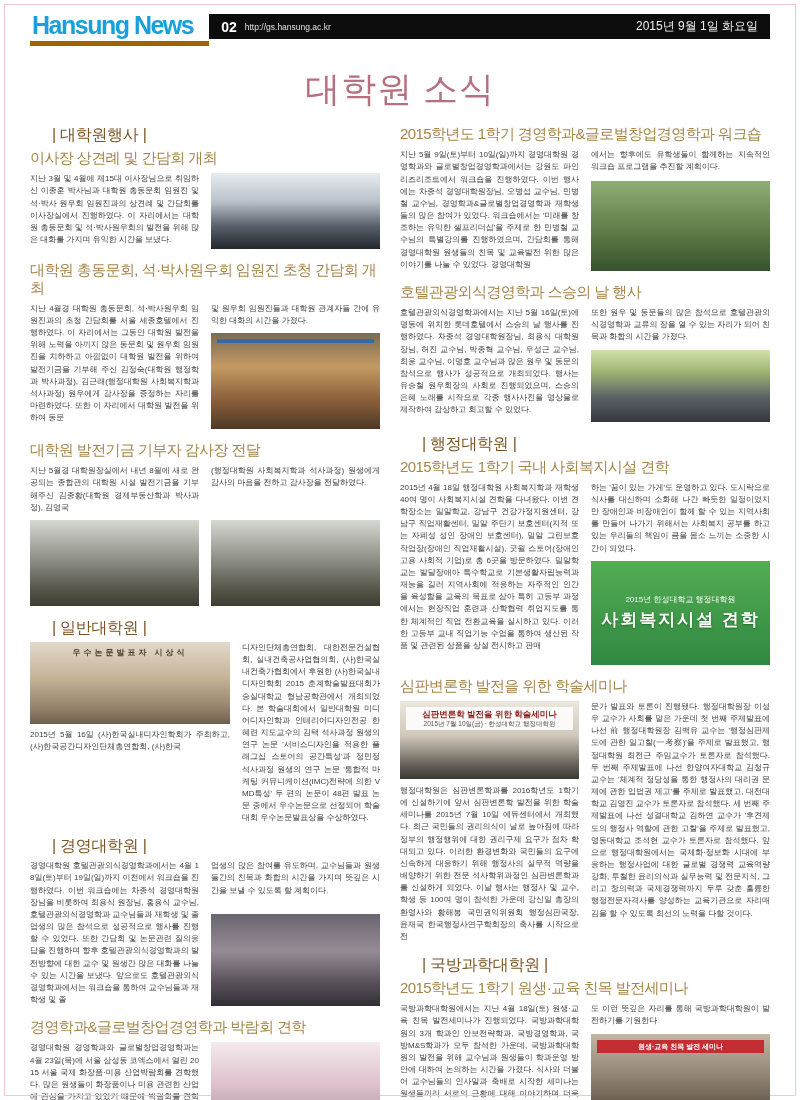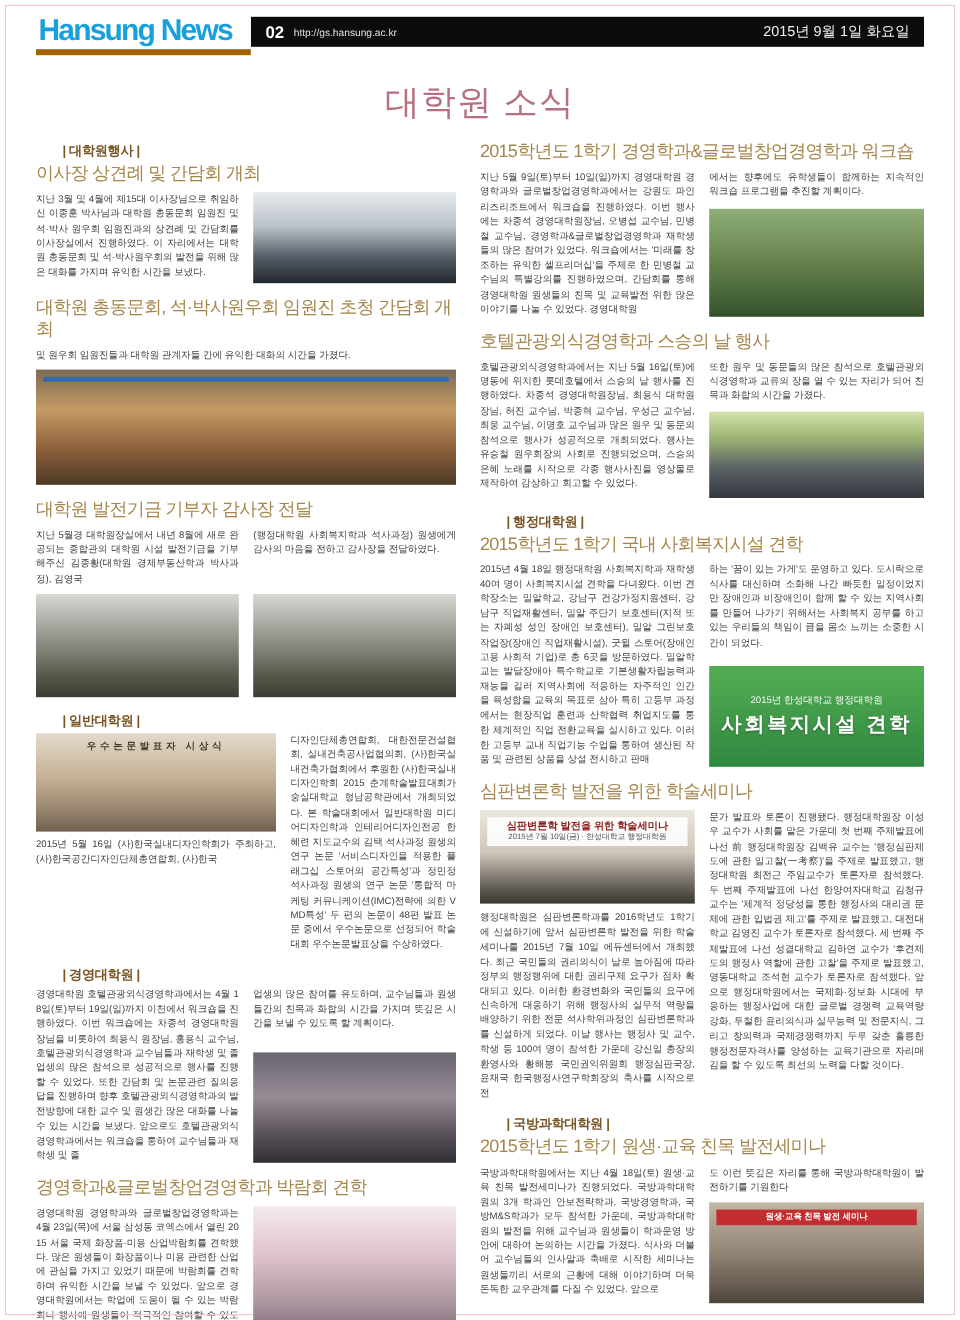--- a/index.html
+++ b/index.html
@@ -25,32 +25,32 @@
   .black-bar {
     flex:1; background:#0c0c0c; color:#fff; display:flex; align-items:center;
     gap:8px; padding:0 12px; margin:4px 0 7px 0;
   }
   .page-no { font-weight:bold; font-size:14px; }
   .url { font-size:8.5px; color:#e3e3e3; }
   .date { margin-left:auto; font-size:12px; color:#f0f0f0; }
 
   
   .page-title {
-    text-align:center; color:#b5717f; font-size:29px; font-weight:400;
+    text-align:center; color:#b5717f; font-size:35px; font-weight:400;
     letter-spacing:1px; margin:20px 0 6px 0;
     font-family:"Liberation Serif","DejaVu Serif",serif;
   }
 
   
   .columns { display:flex; gap:20px; margin-top:12px; }
   .col-left  { width:350px; flex:none; }
   .col-right { width:370px; flex:none; }
 
   .article { margin-bottom:12px; }
-  .kicker { color:#7a5524; font-weight:bold; font-size:11px; margin-bottom:3px; letter-spacing:-0.3px;padding-left:22px; }
+  .kicker { color:#7a5524; font-weight:normal; font-size:16px; margin-bottom:3px; letter-spacing:-0.3px;padding-left:22px; }
   .art-title {
     color:#a5854a; font-weight:normal; font-size:15px; letter-spacing:-0.6px;
     line-height:1.15; margin-bottom:7px;
   }
   .row { display:flex; gap:12px; }
   .tcol {
     flex:1; font-size:8px; line-height:1.52; text-align:justify;
     word-break:break-all; color:#3d3d3d;
   }
   .stack { display:flex; flex-direction:column; gap:6px; flex:1; }
@@ -118,20 +118,21 @@
           <div class="tcol">지난 3월 및 4월에 제15대 이사장님으로 취임하신 이종훈 박사님과 대학원 총동문회 임원진 및 석·박사 원우회 임원진과의 상견례 및 간담회를 이사장실에서 진행하였다. 이 자리에서는 대학원 총동문회 및 석·박사원우회의 발전을 위해 많은 대화를 가지며 유익한 시간을 보냈다.</div>
           <div class="tcol">
             <div class="ph ph-suits" style="height:76px"></div>
           </div>
         </div>
       </div>
 
       <div class="article">
         <div class="art-title">대학원 총동문회, 석·박사원우회 임원진 초청 간담회 개최</div>
         <div class="row">
+          <div class="tcol">지난 4월경 대학원 총동문회, 석·박사원우회 임원진과의 초청 간담회를 서울 세종호텔에서 진행하였다. 이 자리에서는 그동안 대학원 발전을 위해 노력을 아끼지 않은 동문회 및 원우회 임원진을 치하하고 아낌없이 대학원 발전을 위하여 발전기금을 기부해 주신 김정숙(대학원 행정학과 박사과정), 김근래(행정대학원 사회복지학과 석사과정) 원우에게 감사장을 증정하는 자리를 마련하였다. 또한 이 자리에서 대학원 발전을 위하여 동문</div>
           <div class="stack">
             <div class="tcol">및 원우회 임원진들과 대학원 관계자들 간에 유익한 대화의 시간을 가졌다.</div>
             <div class="ph ph-hotel" style="height:96px">
               <div class="banner banner-blue"></div>
             </div>
           </div>
         </div>
       </div>
 
       <div class="article">
@@ -206,21 +207,21 @@
         </div>
       </div>
 
       <div class="article">
         <div class="kicker">| 행정대학원 |</div>
         <div class="art-title">2015학년도 1학기 국내 사회복지시설 견학</div>
         <div class="row">
           <div class="tcol">2015년 4월 18일 행정대학원 사회복지학과 재학생 40여 명이 사회복지시설 견학을 다녀왔다. 이번 견학장소는 밀알학교, 강남구 건강가정지원센터, 강남구 직업재활센터, 밀알 주단기 보호센터(지적 또는 자폐성 성인 장애인 보호센터), 밀알 그린보호 작업장(장애인 직업재활시설), 굿윌 스토어(장애인 고용 사회적 기업)로 총 6곳을 방문하였다. 밀알학교는 발달장애아 특수학교로 기본생활자립능력과 재능을 길러 지역사회에 적응하는 자주적인 인간을 육성함을 교육의 목표로 삼아 특히 고등부 과정에서는 현장직업 훈련과 산학협력 취업지도를 통한 체계적인 직업 전환교육을 실시하고 있다. 이러한 고등부 교내 직업기능 수업을 통하여 생산된 작품 및 관련된 상품을 상설 전시하고 판매</div>
           <div class="stack">
             <div class="tcol">하는 '꿈이 있는 가게'도 운영하고 있다. 도시락으로 식사를 대신하며 소화해 나간 빠듯한 일정이었지만 장애인과 비장애인이 함께 할 수 있는 지역사회를 만들어 나가기 위해서는 사회복지 공부를 하고 있는 우리들의 책임이 큼을 몸소 느끼는 소중한 시간이 되었다.</div>
-            <div class="ph ph-green" style="height:84px">
+            <div class="ph ph-green" style="height:104px">
               <div class="green-sub">2015년 한성대학교 행정대학원</div>
               <div class="green-main">사회복지시설 견학</div>
             </div>
           </div>
         </div>
       </div>
 
       <div class="article">
         <div class="art-title">심판변론학 발전을 위한 학술세미나</div>
         <div class="row">

